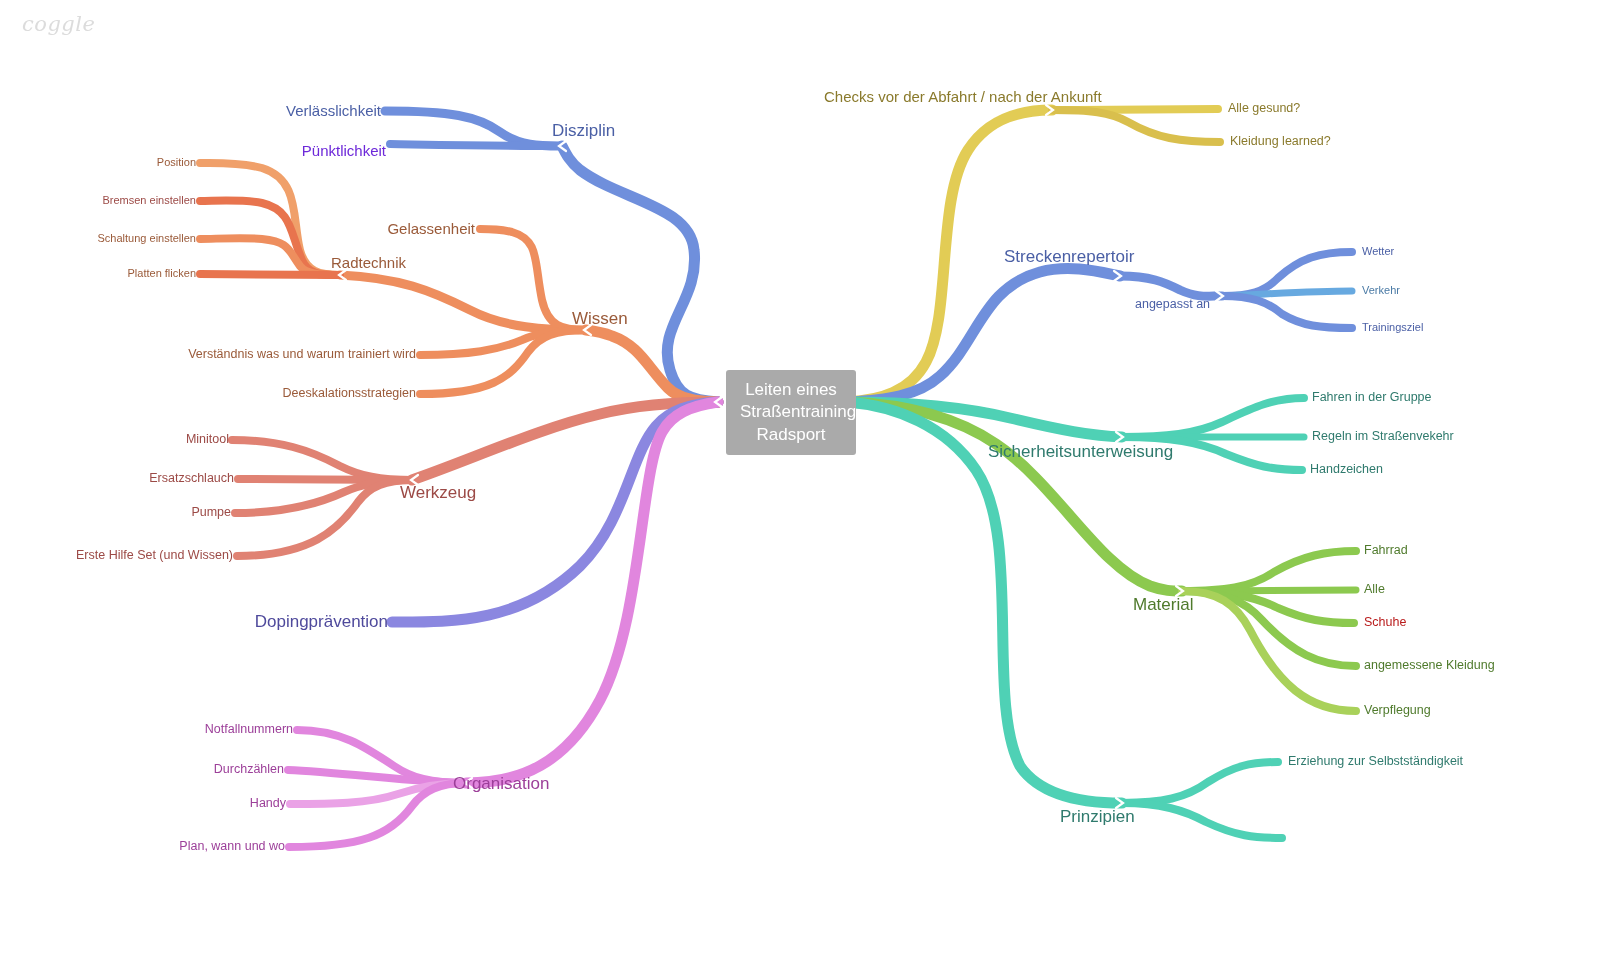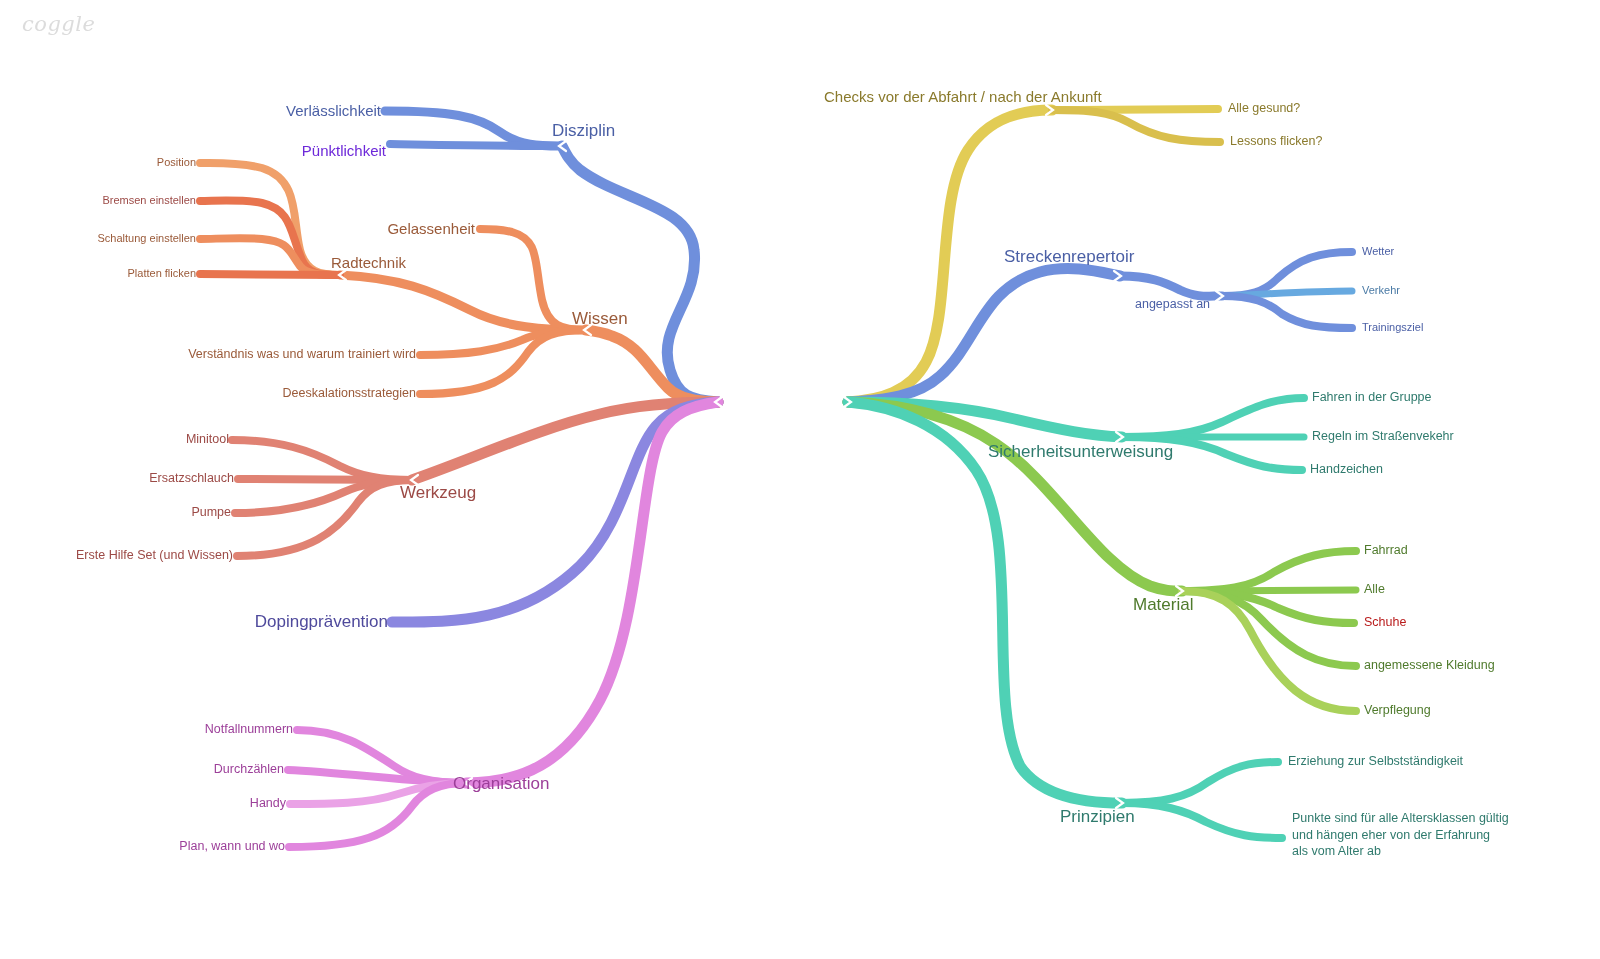--- a/index.html
+++ b/index.html
@@ -168,20 +168,21 @@
       <path d="M844,397 L851,402 L844,407"></path>
       <path d="M1046,105 L1053,110 L1046,115"></path>
       <path d="M1114,271 L1121,276 L1114,281"></path>
       <path d="M1216,291 L1223,296 L1216,301"></path>
       <path d="M1116,432 L1123,437 L1116,442"></path>
       <path d="M1176,586 L1183,591 L1176,596"></path>
       <path d="M1116,798 L1123,803 L1116,808"></path>
     </g>
   </svg>
 
+  <div class="node root" style="left:726px; top:370px;">Leiten eines Straßentraining Radsport</div>
 
   <div class="node lbl-r t-big" style="left:552px; top:131px; color:#4a5fa5;">Disziplin</div>
   <div class="node lbl-l t-mid" style="left:381px; top:111px; color:#4a5fa5;">Verlässlichkeit</div>
   <div class="node lbl-l t-mid" style="left:386px; top:144px; color:#6d28d9;margin-top:7px;">Pünktlichkeit</div>
 
   <div class="node lbl-r t-big" style="left:572px; top:319px; color:#9a5a39;">Wissen</div>
   <div class="node lbl-r t-mid" style="left:331px; top:263px; color:#9a5a39;">Radtechnik</div>
   <div class="node lbl-l t-xs" style="left:196px; top:163px; color:#9a5a39;text-align:right;">Position</div>
   <div class="node lbl-l t-xs" style="left:196px; top:201px; color:#9c4a46;">Bremsen einstellen</div>
   <div class="node lbl-l t-xs" style="left:196px; top:239px; color:#9a5a39;">Schaltung einstellen</div>
@@ -199,21 +200,21 @@
   <div class="node lbl-l t-big" style="left:388px; top:622px; color:#4f4a9c;">Dopingprävention</div>
 
   <div class="node lbl-r t-big" style="left:453px; top:784px; color:#9c3f99;text-align:right;">Organisation</div>
   <div class="node lbl-l t-small" style="left:293px; top:730px; color:#9c3f99;">Notfallnummern</div>
   <div class="node lbl-l t-small" style="left:284px; top:770px; color:#9c3f99;">Durchzählen</div>
   <div class="node lbl-l t-small" style="left:286px; top:804px; color:#9c3f99;">Handy</div>
   <div class="node lbl-l t-small" style="left:285px; top:847px; color:#9c3f99;">Plan, wann und wo</div>
 
   <div class="node lbl-r t-mid" style="left:824px; top:97px; color:#8a7a2c;">Checks vor der Abfahrt / nach der Ankunft</div>
   <div class="node lbl-r t-small" style="left:1228px; top:109px; color:#8a7a2c;">Alle gesund?</div>
-  <div class="node lbl-r t-small" style="left:1230px; top:142px; color:#8a7a2c;">Lessons flicken?</div>
+  <div class="node lbl-r t-small" style="left:1230px; top:142px; color:#8a7a2c;">Kleidung learned?</div>
 
   <div class="node lbl-r t-big" style="left:1004px; top:257px; color:#4a5fa5;">Streckenrepertoir</div>
   <div class="node lbl-r t-small" style="left:1135px; top:305px; color:#4a5fa5;">angepasst an</div>
   <div class="node lbl-r t-xs" style="left:1362px; top:252px; color:#4a5fa5;">Wetter</div>
   <div class="node lbl-r t-xs" style="left:1362px; top:291px; color:#4a7aa5;">Verkehr</div>
   <div class="node lbl-r t-xs" style="left:1362px; top:328px; color:#4a5fa5;">Trainingsziel</div>
 
   <div class="node lbl-r t-big" style="left:988px; top:452px; color:#2f7a6d;">Sicherheitsunterweisung</div>
   <div class="node lbl-r t-small" style="left:1312px; top:398px; color:#2f7a6d;">Fahren in der Gruppe</div>
   <div class="node lbl-r t-small" style="left:1312px; top:437px; color:#2f7a6d;">Regeln im Straßenvekehr</div>
@@ -221,17 +222,14 @@
 
   <div class="node lbl-r t-big" style="left:1133px; top:605px; color:#4f7a2c;">Material</div>
   <div class="node lbl-r t-small" style="left:1364px; top:551px; color:#4f7a2c;">Fahrrad</div>
   <div class="node lbl-r t-small" style="left:1364px; top:590px; color:#4f7a2c;">Alle</div>
   <div class="node lbl-r t-small" style="left:1364px; top:623px; color:#b91c1c;">Schuhe</div>
   <div class="node lbl-r t-small" style="left:1364px; top:666px; color:#4f7a2c;">angemessene Kleidung</div>
   <div class="node lbl-r t-small" style="left:1364px; top:711px; color:#4f7a2c;">Verpflegung</div>
 
   <div class="node lbl-r t-big" style="left:1060px; top:817px; color:#2f7a6d;">Prinzipien</div>
   <div class="node lbl-r t-small" style="left:1288px; top:762px; color:#2f7a6d;">Erziehung zur Selbstständigkeit</div>
-  <div class="node lbl-r t-small multiline" style="left:1292px; top:835px; color:#2f7a6d;">Punkte sind für alle Altersklassen gültig
-und hängen eher von der Erfahrung
-als vom Alter ab</div>
 
 </div>
 
 </body></html>

